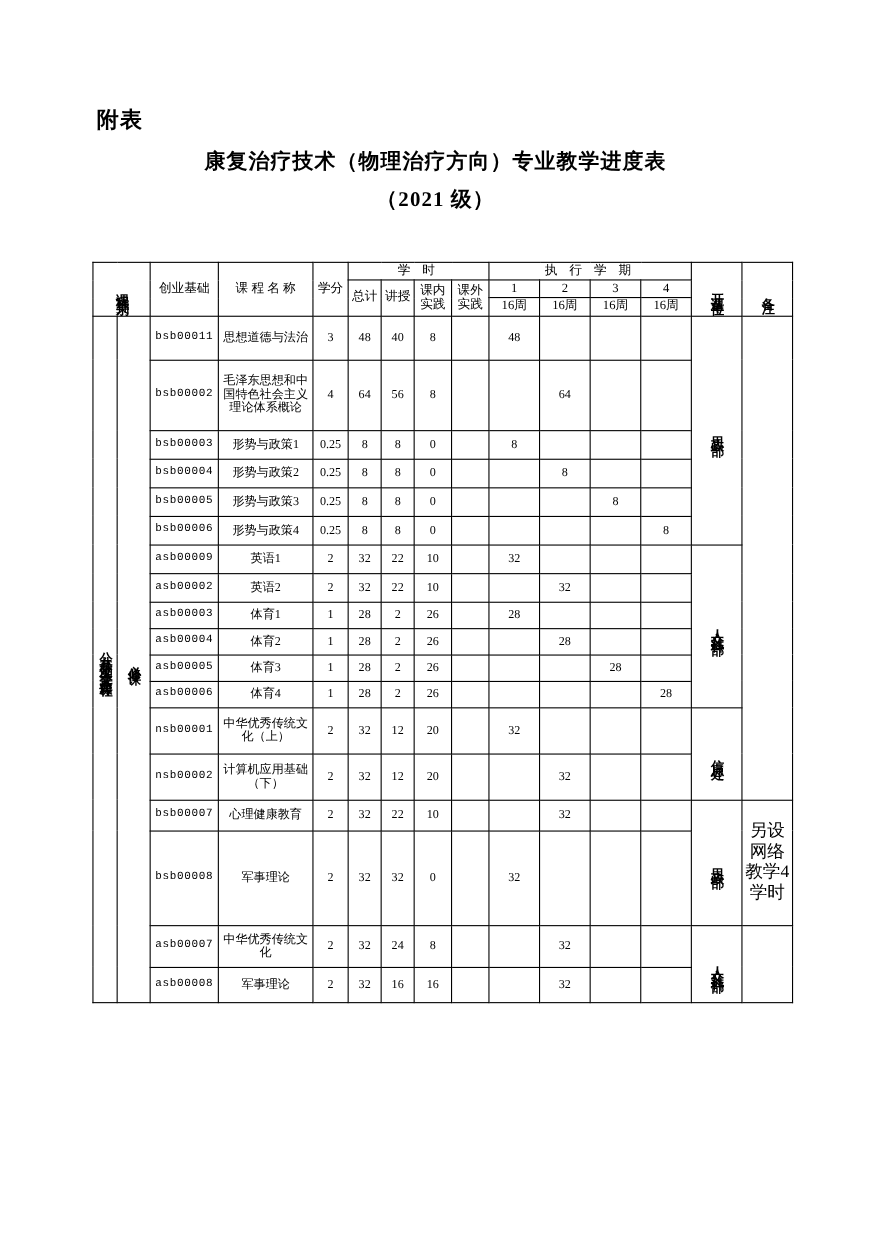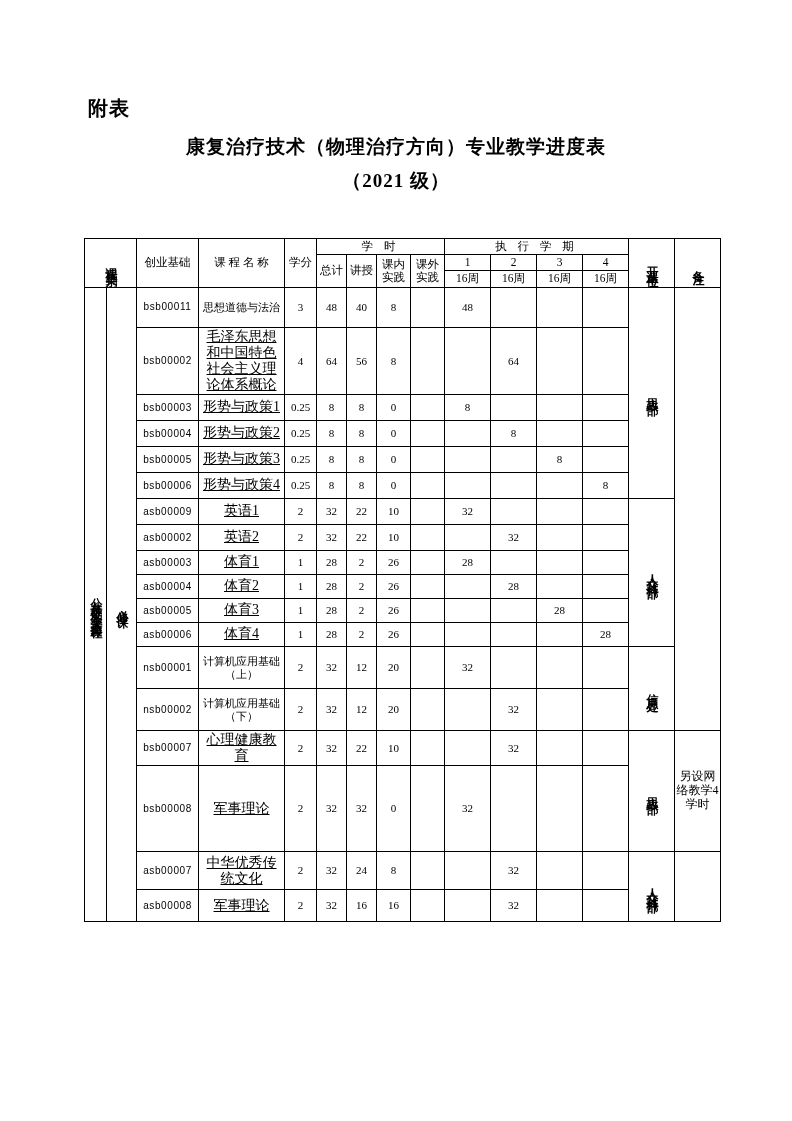--- a/index.html
+++ b/index.html
@@ -91,26 +91,26 @@
     white-space: nowrap;
     margin: 0 auto;
   }
   .vert-wrap {
     display: flex;
     align-items: center;
     justify-content: center;
     height: 100%;
   }
   .cat-cell { padding: 0; }
-  .code { font-size: 10px; letter-spacing: 0.6px; font-family: Liberation Sans, sans-serif; }
+  .code { font-size: 10px; letter-spacing: 0.6px; font-family: Liberation Mono, monospace; }
   .cname { font-size: 11px; }
-  .cname-b { font-size: 14px; font-weight: bold; text-decoration: underline; }
+  .cname-b { font-size: 11px; font-weight: bold; }
   .num { font-size: 11px; }
   .unit { font-size: 11.5px; font-weight: bold; }
-  .remark { font-size: 12px; font-weight: bold; line-height: 1.25; }
+  .remark { font-size: 16px; font-weight: bold; line-height: 1.25; }
   .pagenum {
     position: absolute;
     left: 0;
     top: 1060px;
     width: 792px;
     text-align: center;
     font-size: 12px;
   }
   .w1 { width: 22px; }
   .w2 { width: 30px; }
@@ -374,21 +374,21 @@
         <td class="num">26</td>
         <td class="num"></td>
         <td class="num"></td>
         <td class="num"></td>
         <td class="num"></td>
         <td class="num">28</td>
       </tr>
 
       <tr style="height:42px;">
         <td class="code">nsb00001</td>
-        <td class="cname">计算机应用基础（上）</td>
+        <td class="cname">中华优秀传统文化（上）</td>
         <td class="num">2</td>
         <td class="num">32</td>
         <td class="num">12</td>
         <td class="num">20</td>
         <td class="num"></td>
         <td class="num">32</td>
         <td class="num"></td>
         <td class="num"></td>
         <td class="num"></td>
         <td rowspan="2" class="unit">

